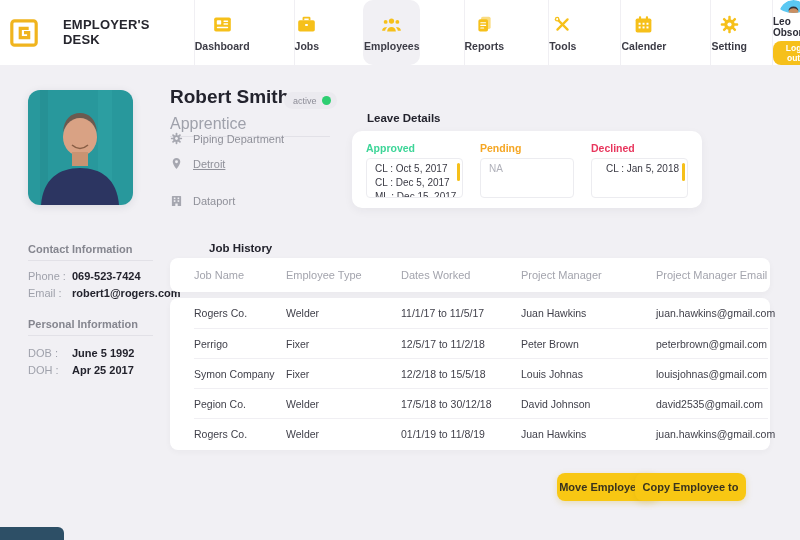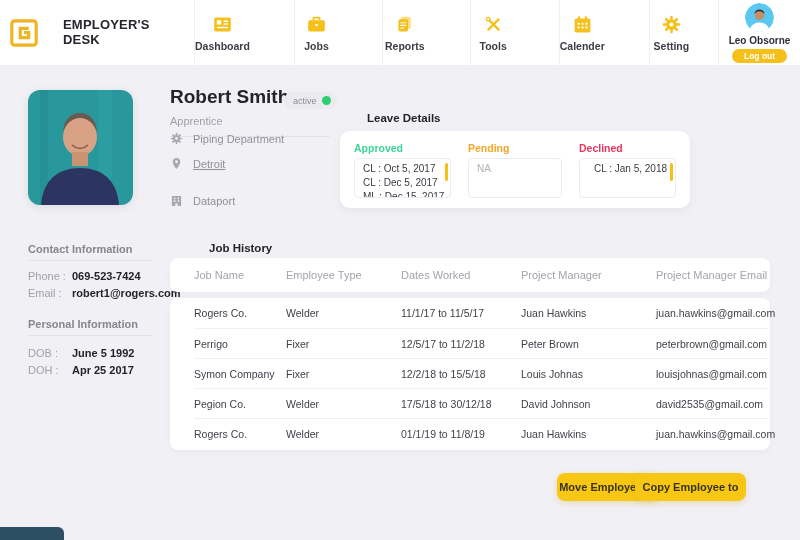--- a/index.html
+++ b/index.html
@@ -2,45 +2,45 @@
 <html><head>
 <meta charset="utf-8">
 <style>
   * { margin:0; padding:0; box-sizing:border-box; }
   html,body { width:800px; height:540px; }
   body { font-family:"Liberation Sans", sans-serif; background:#f1f0f4; overflow:hidden; }
   .stage { position:relative; width:800px; height:540px; background:#f1f0f4; }
 
   
   .topnav { position:absolute; left:0; top:0; width:800px; height:65px; background:#fff; display:flex; z-index:5; }
-  .brand { width:150px; display:flex; align-items:center; gap:24px; padding-left:9px; cursor:pointer; }
+  .brand { width:150px; display:flex; align-items:center; gap:24px; padding-left:9px; cursor:pointer;justify-content:space-between; }
   .brand-text { font-size:13px; font-weight:800; color:#26262e; line-height:1.12; letter-spacing:.2px; }
   .tab { flex:1; position:relative; display:flex; flex-direction:column; align-items:center; justify-content:center; gap:5px; border-left:1px solid #f0eff3; cursor:pointer;margin-left:44px; }
   .tab.active { background:#f1f0f4; border-radius:10px; border-left-color:transparent; }
   .tab .ic { width:21px; height:21px; color:#f6c01a; }
   .tab-label { font-size:10.5px; font-weight:700; color:#3c3c46; }
   .usersec { width:82px; border-left:1px solid #f0eff3; display:flex; flex-direction:column; align-items:center; justify-content:center; gap:3px;margin-left:25px; }
   .avatar { width:29px; height:29px; border-radius:50%; overflow:hidden; cursor:pointer; }
   .username { font-size:10px; font-weight:700; color:#2e2e38; }
   .logout-btn { background:#f6c01a; color:#fff; font-size:8.5px; font-weight:700; border:none; border-radius:8px; padding:2px 12px; cursor:pointer; }
 
   
   .photo-card { position:absolute; left:28px; top:90px; width:105px; height:115px; border-radius:12px; overflow:hidden; box-shadow:0 2px 8px rgba(40,40,60,.10); }
   .emp-name { position:absolute; left:170px; top:86px; font-size:19px; font-weight:800; color:#23232d; }
   .status-badge { position:absolute; left:284px; top:92px; background:#ebeaef; border-radius:9px; height:17px; display:flex; align-items:center; gap:5px; padding:0 6px 0 9px; }
   .status-badge span { font-size:9px; color:#8e8e98; }
   .status-dot { width:9px; height:9px; border-radius:50%; background:#2ece71; }
-  .emp-role { position:absolute; left:170px; top:115px; font-size:11px; color:#9fa1ab; }
+  .emp-role { position:absolute; left:170px; top:115px; font-size:16px; color:#9fa1ab; }
   .role-divider { position:absolute; left:170px; top:136px; width:160px; height:1px; background:#e2e1e7; }
   .info-row { position:absolute; left:170px; display:flex; align-items:center; gap:10px; color:#8f9099; font-size:11px; }
   .info-row .ic { width:13px; height:13px; color:#a6a7b0; flex:none; }
 
   
   .section-title { position:absolute; font-size:11.5px; font-weight:700; color:#23232d;margin-left:37px; }
-  .leave-card { position:absolute; left:340px; top:131px; width:350px; height:77px; background:#fff; border-radius:10px; box-shadow:0 3px 10px rgba(40,40,60,.05); display:flex; gap:17px; padding:11px 14px; }
+  .leave-card { position:absolute; left:352px; top:131px; width:350px; height:77px; background:#fff; border-radius:10px; box-shadow:0 3px 10px rgba(40,40,60,.05); display:flex; gap:17px; padding:11px 14px; }
   .leave-col { width:97px; }
   .leave-label { font-size:10.5px; font-weight:700; margin-bottom:4px; }
   .leave-box { position:relative; border:1px solid #ececf0; border-radius:4px; height:40px; padding:3px 8px 0 8px; overflow:hidden; cursor:default; }
   .leave-line { font-size:10px; color:#3a3a44; line-height:14px; white-space:nowrap; }
   .leave-line.na { color:#b0b1ba; }
   .leave-scrollthumb { position:absolute; right:2px; top:4px; width:3px; height:18px; border-radius:2px; background:#f6c01a; cursor:pointer; }
 
   
   .side-title { position:absolute; left:28px; font-size:11px; font-weight:700; color:#85868f; }
   .side-divider { position:absolute; left:28px; width:125px; height:1px; background:#e2e1e7; }
@@ -100,20 +100,33 @@
       <svg class="ic" viewBox="0 0 24 24">
         <g fill="currentColor">
             <path d="M9 3h6a1.5 1.5 0 0 1 1.5 1.5V7h-2V5h-5v2h-2V4.5A1.5 1.5 0 0 1 9 3z"></path>
             <rect x="2.5" y="7" width="19" height="13" rx="2"></rect>
           </g>
         <rect x="10.3" y="11.5" width="3.4" height="2.2" rx="1" fill="#fff"></rect>
       </svg>
       <span class="tab-label">Jobs</span>
     </div>
 
+    <div class="tab active">
+      <svg class="ic" viewBox="0 0 24 24">
+        <g fill="currentColor">
+          <circle cx="12" cy="8" r="3"></circle>
+            <path d="M7 20c0-3.1 2.2-5.2 5-5.2s5 2.1 5 5.2z"></path>
+          <circle cx="5.3" cy="9" r="2.2"></circle>
+            <path d="M1.3 19c0-2.4 1.7-4 4-4 .6 0 1.2.1 1.7.4-1.3 1-2.2 2.6-2.2 3.6z"></path>
+          <circle cx="18.7" cy="9" r="2.2"></circle>
+            <path d="M22.7 19h-3.5c0-1-.9-2.6-2.2-3.6.5-.3 1.1-.4 1.7-.4 2.3 0 4 1.6 4 4z"></path>
+        </g>
+      </svg>
+      <span class="tab-label">Employees</span>
+    </div>
 
     <div class="tab">
       <svg class="ic" viewBox="0 0 24 24">
         <g fill="currentColor">
             <rect x="8" y="3" width="11" height="14" rx="2" opacity=".55"></rect>
             <rect x="5" y="6" width="11" height="14" rx="2"></rect>
           </g>
         <g stroke="#fff" stroke-width="1.4" stroke-linecap="round">
             <path d="M7.8 10h5.4M7.8 13h5.4M7.8 16h3.2"></path>
           </g>

